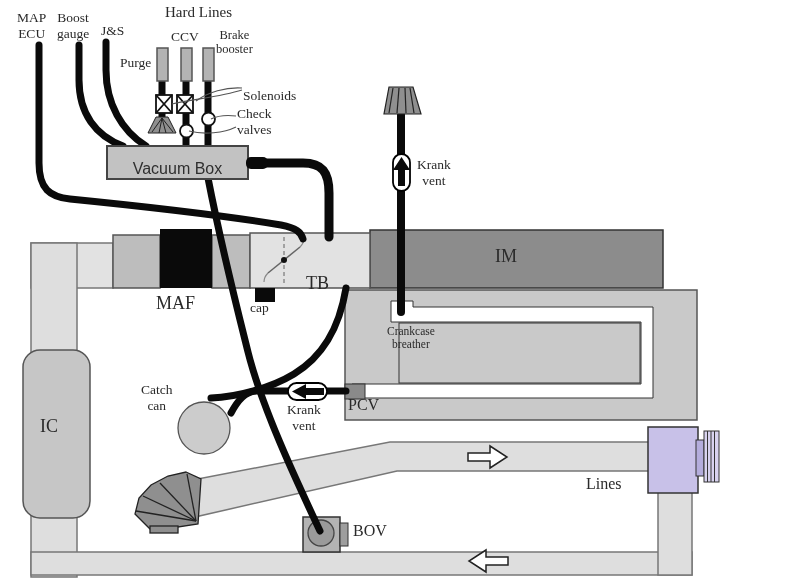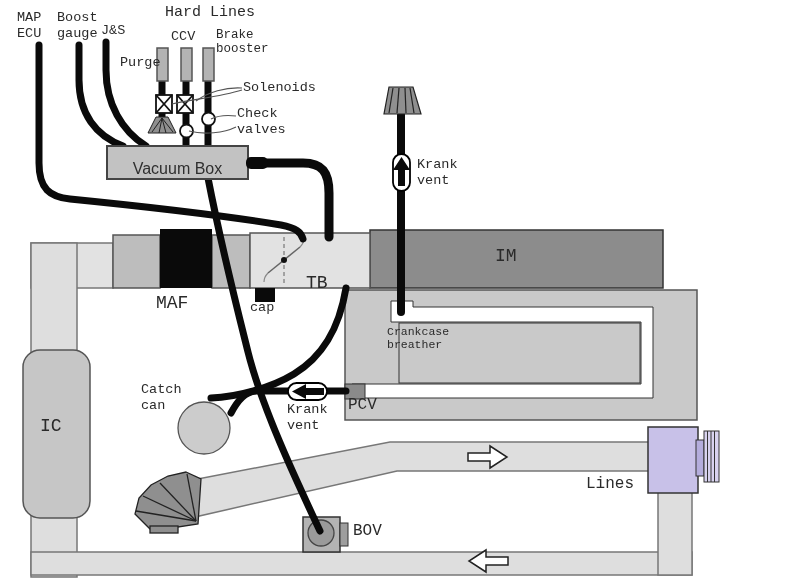--- a/index.html
+++ b/index.html
@@ -3,21 +3,21 @@
 <meta charset="utf-8">
 <style>
   html,body{margin:0;padding:0;background:#ffffff;}
   #stage{
     position:relative;width:800px;height:588px;background:#ffffff;overflow:hidden;
     font-family:"Liberation Sans", sans-serif;
   }
   #stage svg{position:absolute;left:0;top:0;}
   .lbl{
     position:absolute;white-space:pre-line;color:#2a2a2a;
-    font-size:13.5px;line-height:1.15;font-family:Liberation Mono, monospace;
+    font-size:13.5px;line-height:1.15;font-family:Liberation Serif, serif;text-align:center;
   }
   .lbl.small{font-size:11.5px;}
   .lbl.tiny{font-size:12.5px;}
   .lbl.big{font-size:18px;}
   .lbl.med{font-size:16px;}
   .lbl.title{font-size:15px;}
   .boxlabel{
     position:absolute;display:flex;align-items:center;justify-content:center;
     color:#2f2f2f;font-size:16px;
   }
@@ -170,21 +170,21 @@
 <div class="lbl" style="left:17px;top:10px;">MAP
 ECU</div>
 <div class="lbl" style="left:57px;top:10px;">Boost
 gauge</div>
 <div class="lbl" style="left:101px;top:23px;">J&amp;S</div>
 <div class="lbl title" style="left:151px;top:4px;margin-left:14px;">Hard Lines</div>
 <div class="lbl" style="left:120px;top:55px;">Purge</div>
 <div class="lbl" style="left:171px;top:29px;">CCV</div>
 <div class="lbl tiny" style="left:216px;top:28px;">Brake
 booster</div>
-<div class="lbl" style="left:243px;top:80px;">Solenoids</div>
+<div class="lbl" style="left:243px;top:88px;">Solenoids</div>
 <div class="lbl" style="left:237px;top:106px;">Check
 valves</div>
 <div class="boxlabel" style="left:107px;top:146px;width:141px;height:46px;">Vacuum Box</div>
 <div class="lbl" style="left:417px;top:157px;">Krank
 vent</div>
 <div class="lbl big" style="left:306px;top:245px;margin-top:28px;">TB</div>
 <div class="lbl big" style="left:495px;top:246px;">IM</div>
 <div class="lbl big" style="left:156px;top:293px;">MAF</div>
 <div class="lbl" style="left:250px;top:300px;">cap</div>
 <div class="lbl small" style="left:387px;top:325px;">Crankcase

